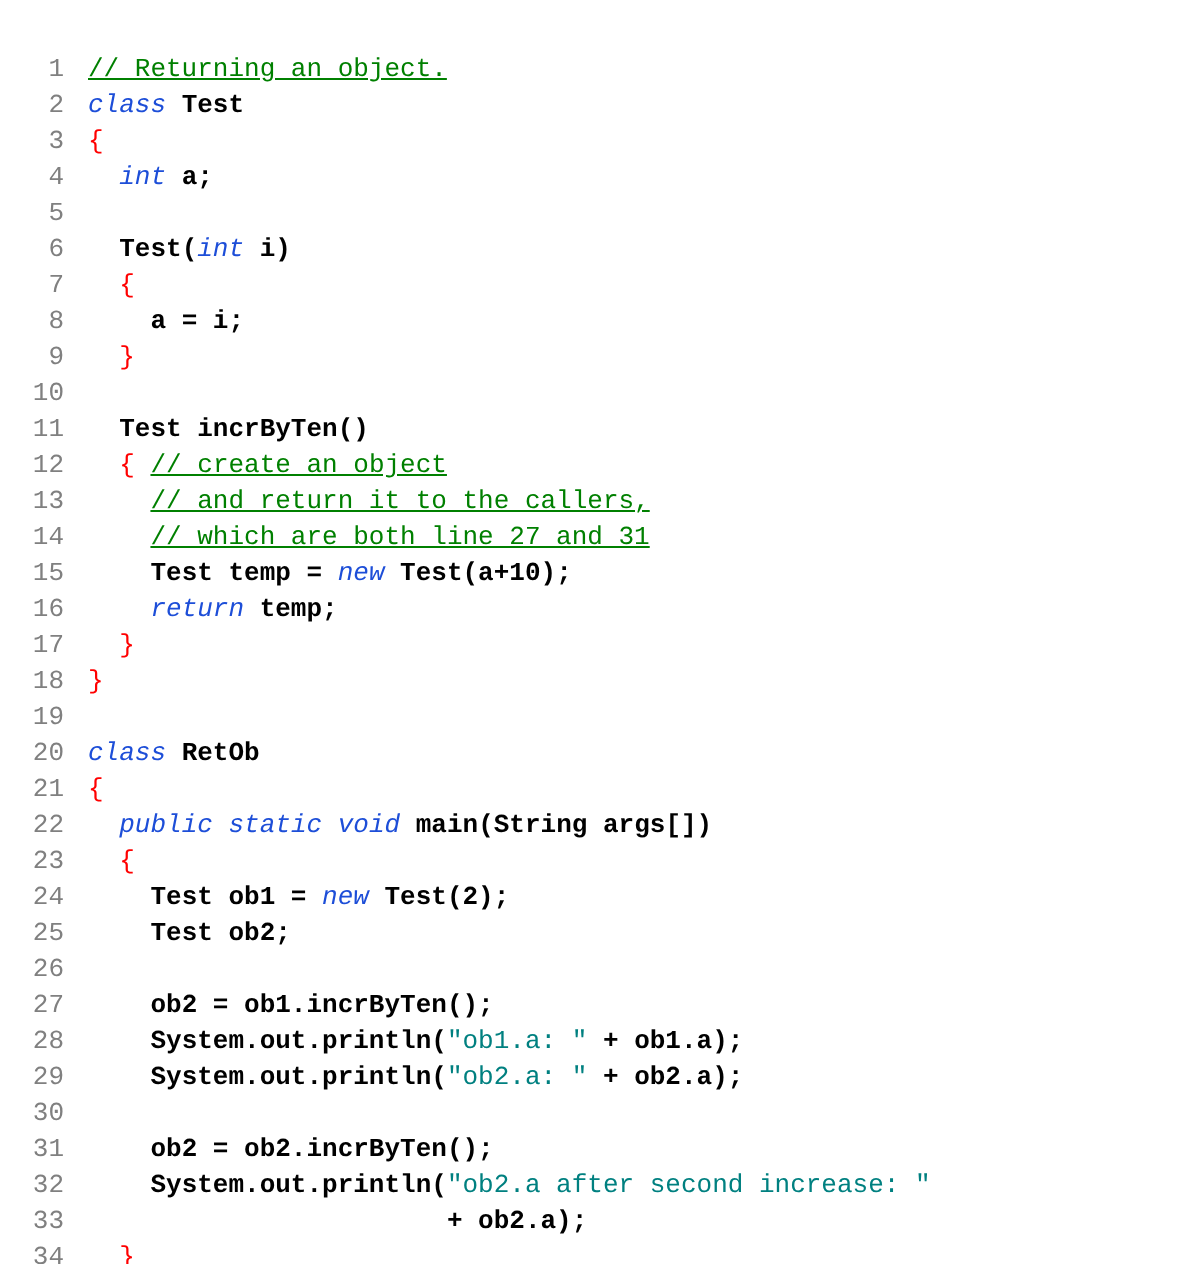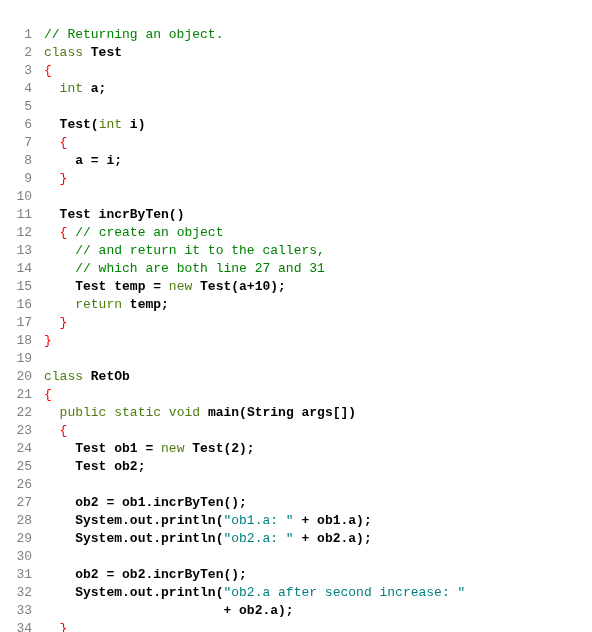--- a/index.html
+++ b/index.html
@@ -19,22 +19,22 @@
     width: 24px;
     text-align: right;
     color: #808080;
     padding-right: 12px;
     flex-shrink: 0;
     user-select: none;
   }
   .code {
     flex: 1;
   }
-  .comment { color: #008000; }
-  .keyword { color: #4d7c0f; }
+  .comment { color: #008000; text-decoration: underline; }
+  .keyword { color: #1d4ed8; font-style: italic; }
   .brace   { color: #ff0000; }
   .string  { color: #008080; }
   .plain   { color: #000000; font-weight: bold; }
 </style>
 </head>
 <body>
 <div id="code-container"><div class="line"><span class="gutter">1</span><span class="code"><span class="comment">// Returning an object.</span></span></div><div class="line"><span class="gutter">2</span><span class="code"><span class="keyword">class</span><span class="plain"> Test</span></span></div><div class="line"><span class="gutter">3</span><span class="code"><span class="brace">{</span></span></div><div class="line"><span class="gutter">4</span><span class="code">  <span class="keyword">int</span><span class="plain"> a;</span></span></div><div class="line"><span class="gutter">5</span><span class="code"></span></div><div class="line"><span class="gutter">6</span><span class="code">  <span class="plain">Test(</span><span class="keyword">int</span><span class="plain"> i)</span></span></div><div class="line"><span class="gutter">7</span><span class="code">  <span class="brace">{</span></span></div><div class="line"><span class="gutter">8</span><span class="code">    <span class="plain">a = i;</span></span></div><div class="line"><span class="gutter">9</span><span class="code">  <span class="brace">}</span></span></div><div class="line"><span class="gutter">10</span><span class="code"></span></div><div class="line"><span class="gutter">11</span><span class="code">  <span class="plain">Test incrByTen()</span></span></div><div class="line"><span class="gutter">12</span><span class="code">  <span class="brace">{</span><span class="plain"> </span><span class="comment">// create an object</span></span></div><div class="line"><span class="gutter">13</span><span class="code">    <span class="comment">// and return it to the callers,</span></span></div><div class="line"><span class="gutter">14</span><span class="code">    <span class="comment">// which are both line 27 and 31</span></span></div><div class="line"><span class="gutter">15</span><span class="code">    <span class="plain">Test temp = </span><span class="keyword">new</span><span class="plain"> Test(a+10);</span></span></div><div class="line"><span class="gutter">16</span><span class="code">    <span class="keyword">return</span><span class="plain"> temp;</span></span></div><div class="line"><span class="gutter">17</span><span class="code">  <span class="brace">}</span></span></div><div class="line"><span class="gutter">18</span><span class="code"><span class="brace">}</span></span></div><div class="line"><span class="gutter">19</span><span class="code"></span></div><div class="line"><span class="gutter">20</span><span class="code"><span class="keyword">class</span><span class="plain"> RetOb</span></span></div><div class="line"><span class="gutter">21</span><span class="code"><span class="brace">{</span></span></div><div class="line"><span class="gutter">22</span><span class="code">  <span class="keyword">public</span><span class="plain"> </span><span class="keyword">static</span><span class="plain"> </span><span class="keyword">void</span><span class="plain"> main(String args[])</span></span></div><div class="line"><span class="gutter">23</span><span class="code">  <span class="brace">{</span></span></div><div class="line"><span class="gutter">24</span><span class="code">    <span class="plain">Test ob1 = </span><span class="keyword">new</span><span class="plain"> Test(2);</span></span></div><div class="line"><span class="gutter">25</span><span class="code">    <span class="plain">Test ob2;</span></span></div><div class="line"><span class="gutter">26</span><span class="code"></span></div><div class="line"><span class="gutter">27</span><span class="code">    <span class="plain">ob2 = ob1.incrByTen();</span></span></div><div class="line"><span class="gutter">28</span><span class="code">    <span class="plain">System.out.println(</span><span class="string">"ob1.a: "</span><span class="plain"> + ob1.a);</span></span></div><div class="line"><span class="gutter">29</span><span class="code">    <span class="plain">System.out.println(</span><span class="string">"ob2.a: "</span><span class="plain"> + ob2.a);</span></span></div><div class="line"><span class="gutter">30</span><span class="code"></span></div><div class="line"><span class="gutter">31</span><span class="code">    <span class="plain">ob2 = ob2.incrByTen();</span></span></div><div class="line"><span class="gutter">32</span><span class="code">    <span class="plain">System.out.println(</span><span class="string">"ob2.a after second increase: "</span></span></div><div class="line"><span class="gutter">33</span><span class="code">                       <span class="plain">+ ob2.a);</span></span></div><div class="line"><span class="gutter">34</span><span class="code">  <span class="brace">}</span></span></div></div>
 
 
 

